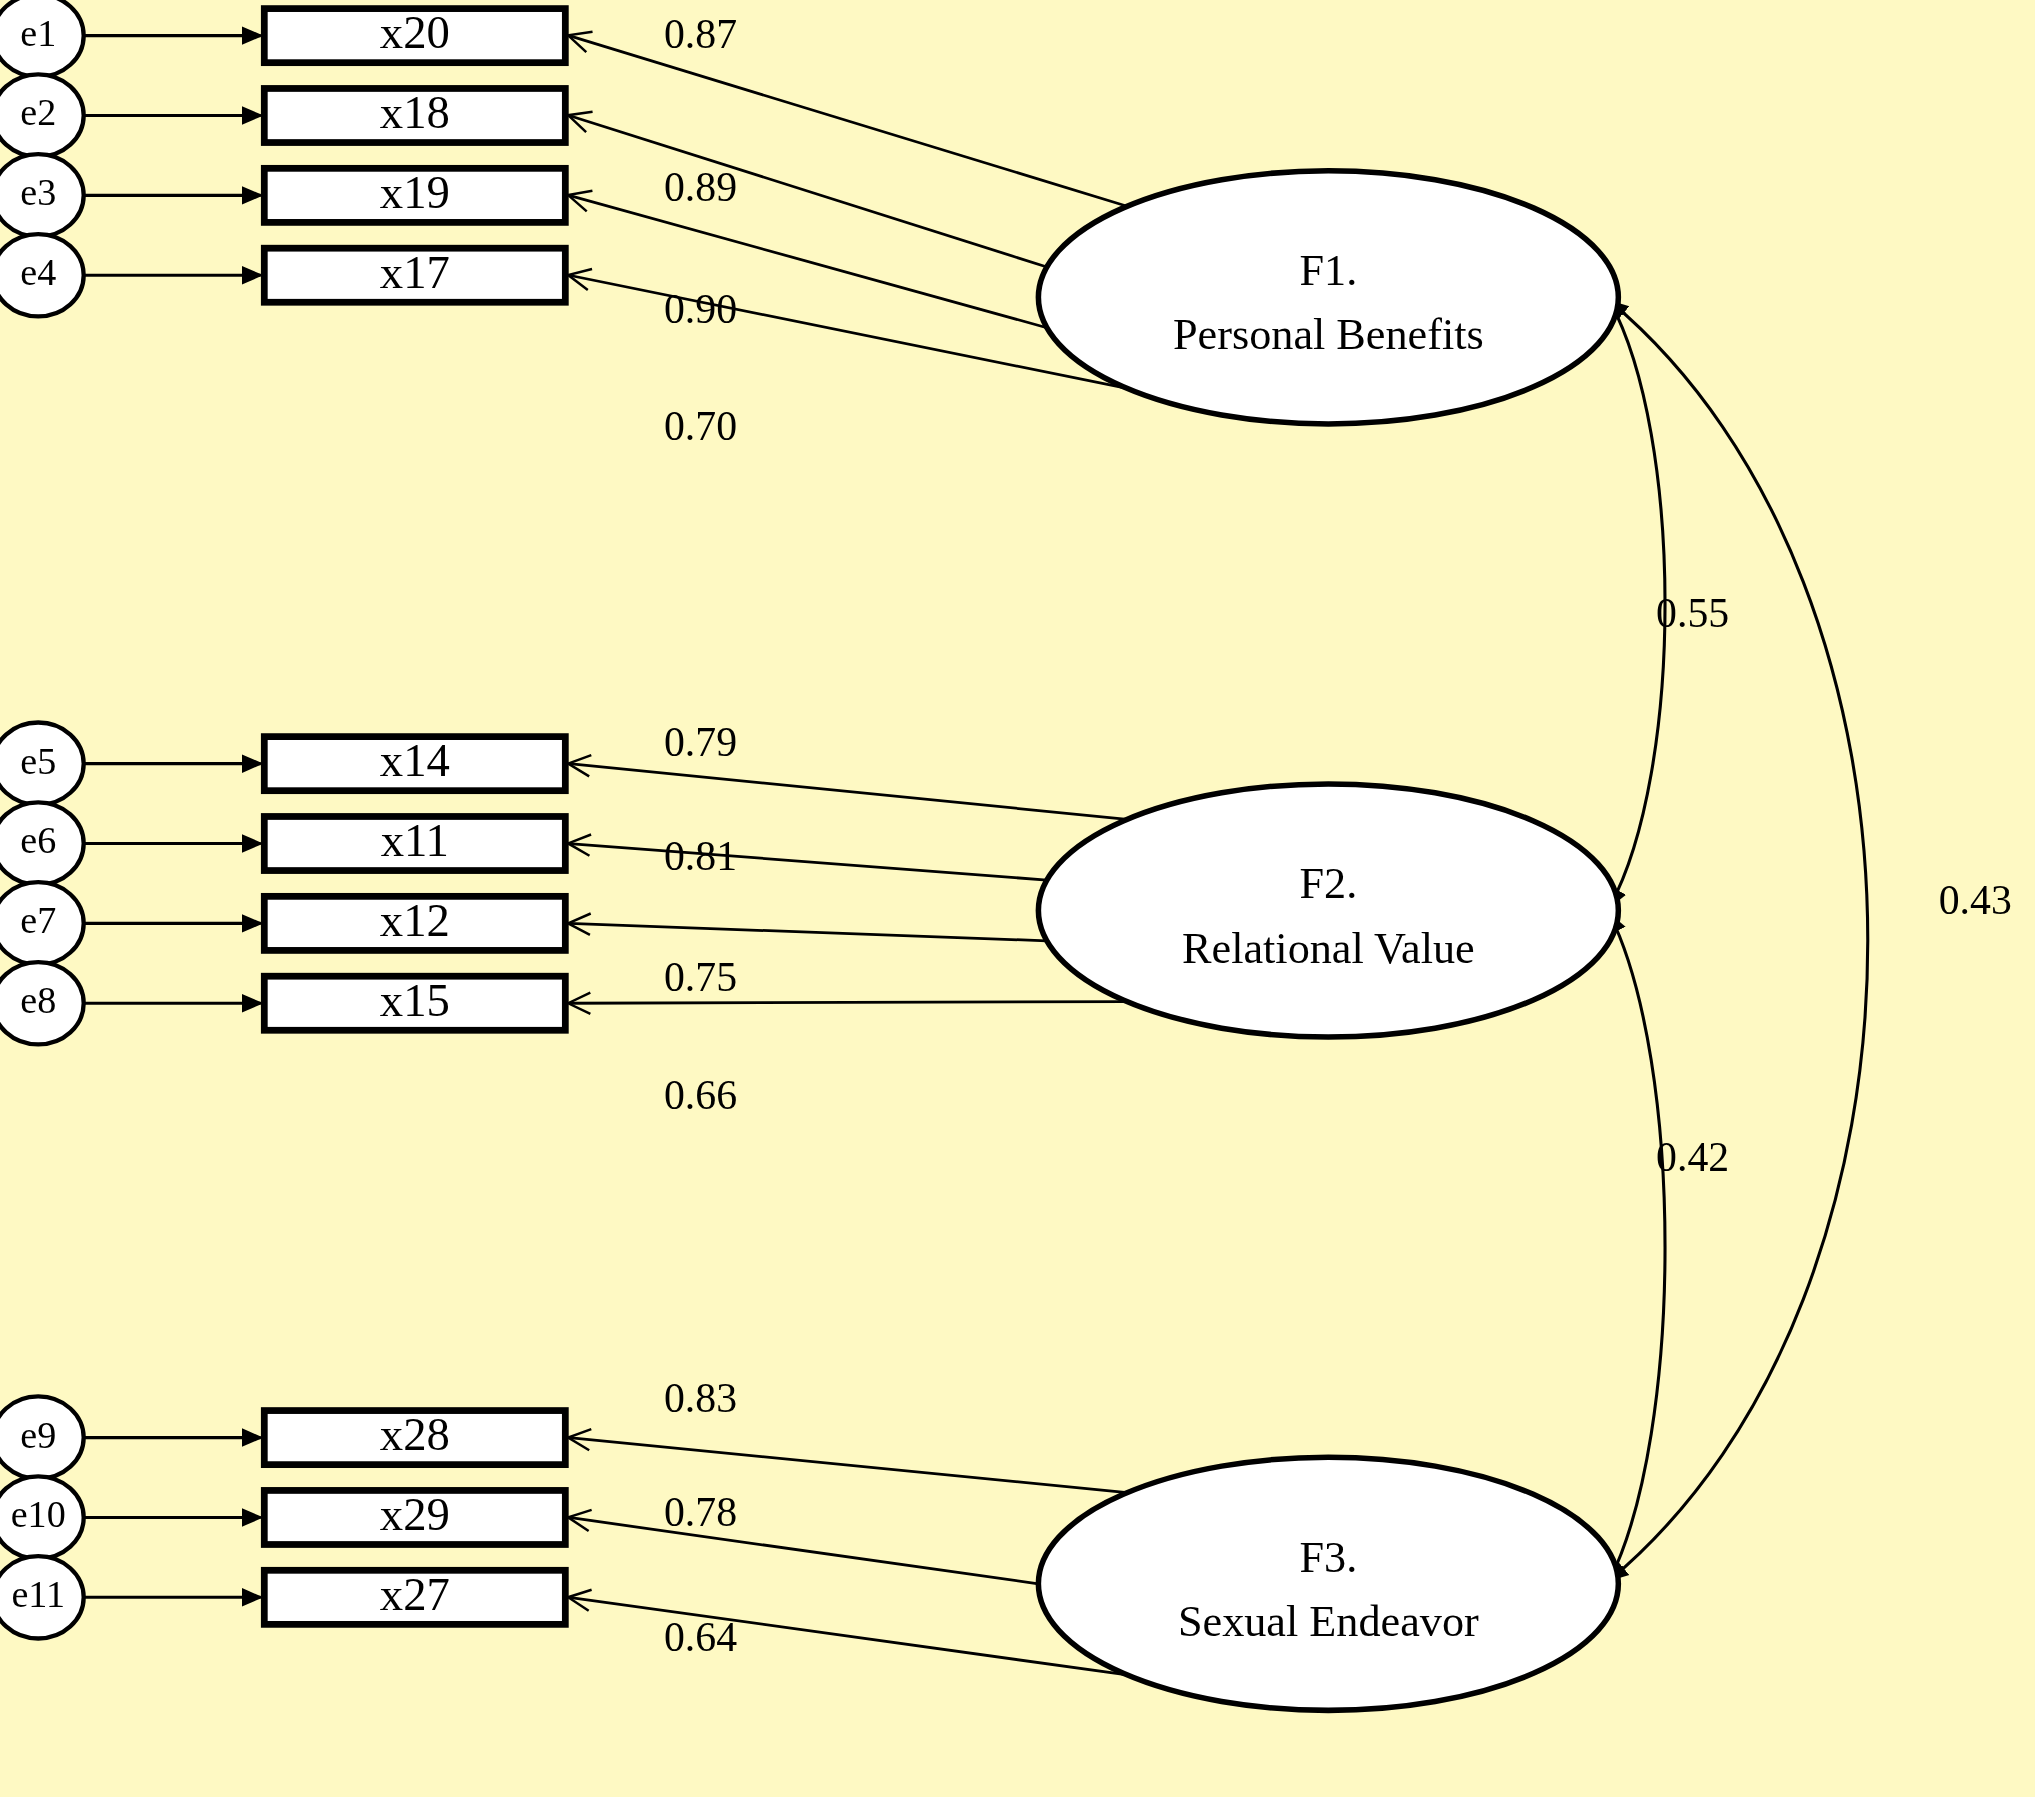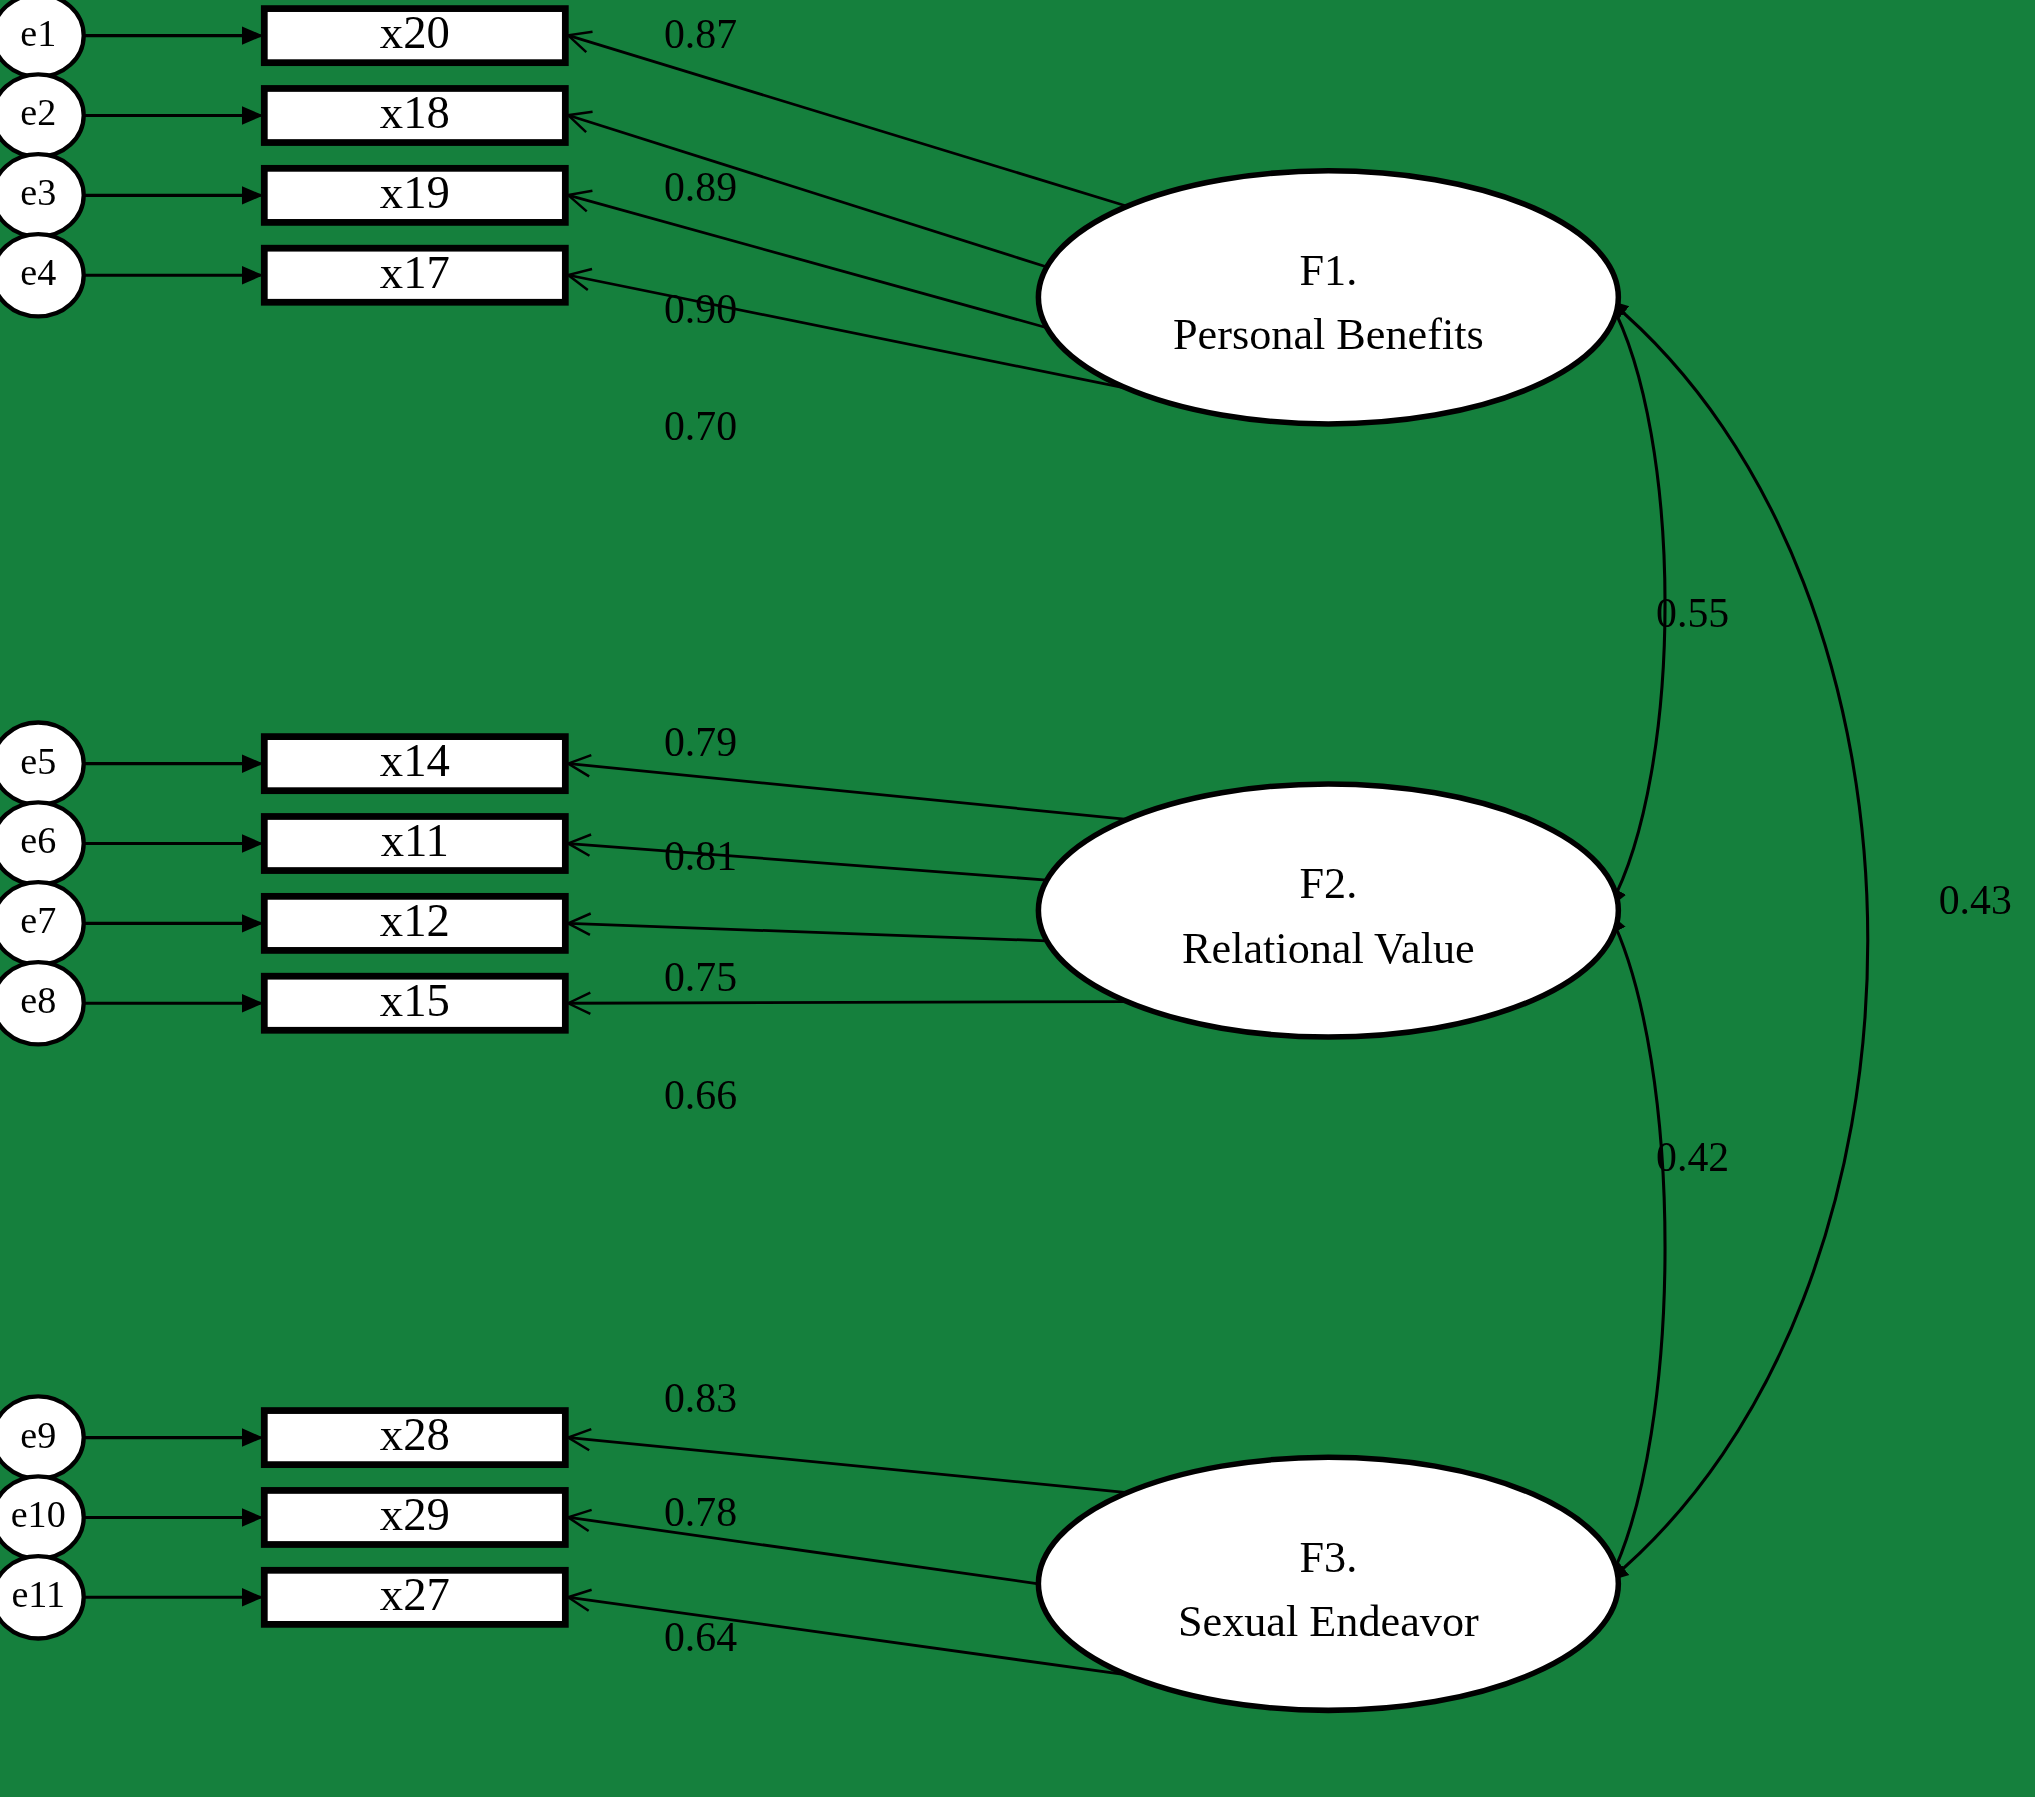--- a/index.html
+++ b/index.html
@@ -10,21 +10,21 @@
   body {
     width: 2035px;
     height: 1797px;
     font-family: "Liberation Serif", "DejaVu Serif", serif;
     overflow: hidden;
   }
   #diagram-root {
     position: relative;
     width: 2035px;
     height: 1797px;
-    background: #15803d;
+    background: #fef9c3;
   }
   svg#sem-canvas {
     position: absolute;
     top: 0;
     left: 0;
     width: 2035px;
     height: 1797px;
     display: block;
   }
   .node-shape {

